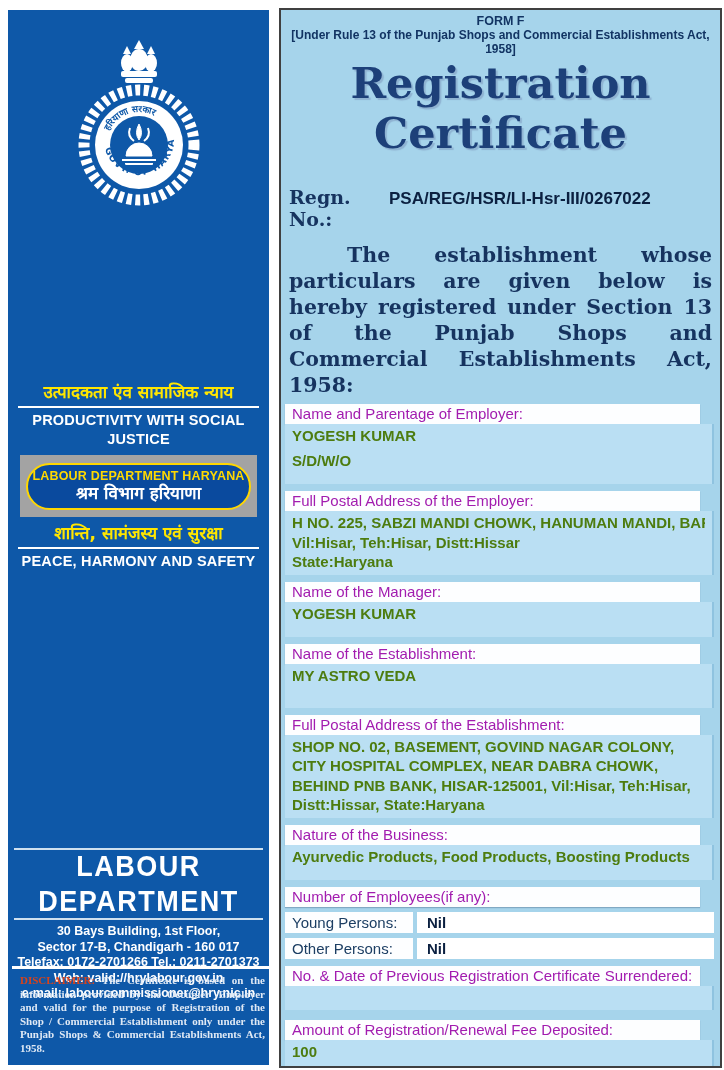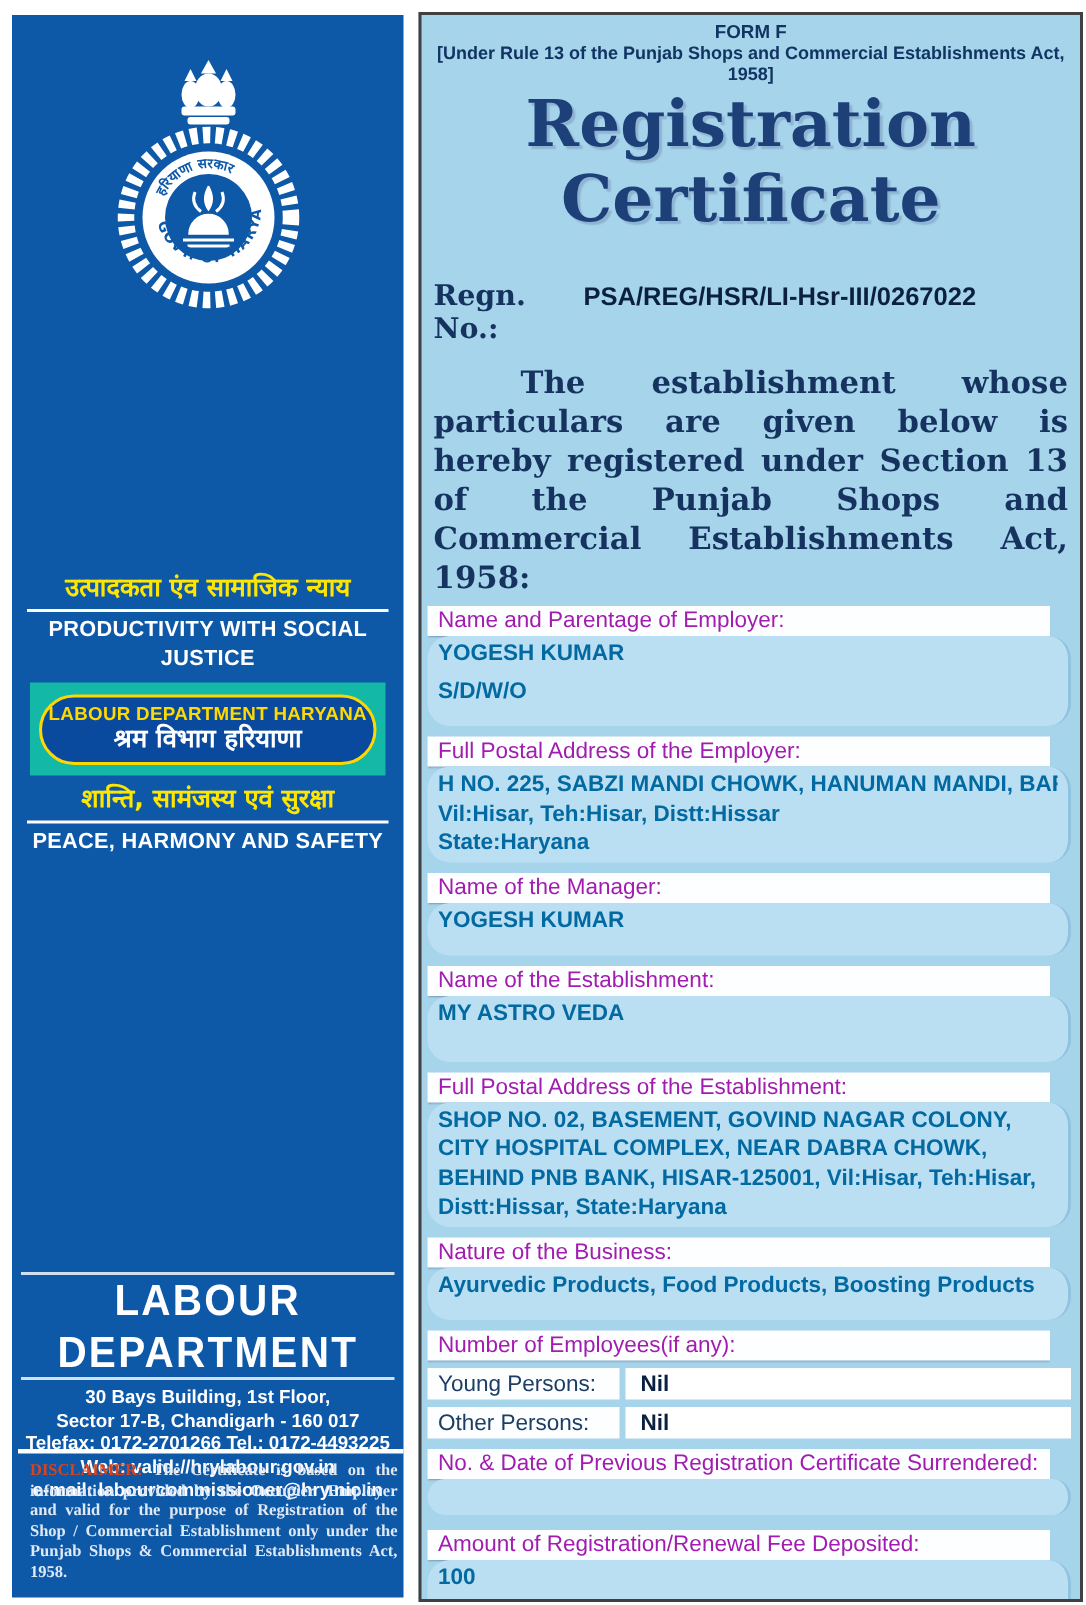--- a/index.html
+++ b/index.html
@@ -7,21 +7,21 @@
   .page { position:relative; width:724px; height:1070px; background:#ffffff; margin:0 auto; overflow:hidden; }
 
   
   .sidebar { position:absolute; left:8px; top:10px; width:261px; bottom:5px; background:#0e58a8; overflow:hidden; }
   .emblem-wrap { position:absolute; top:22px; left:0; width:100%; text-align:center; }
   .slogan-block { position:absolute; top:372px; left:0; width:100%; text-align:center; }
   .slogan-hi { color:#ffe600; font-weight:bold; font-size:17px; line-height:21px; font-family:"DejaVu Sans", sans-serif; }
   .slogan-en { color:#ffffff; font-weight:bold; font-size:14.5px; line-height:19px; letter-spacing:.2px; margin-top:2px; }
   .rule-w { border:0; border-top:2px solid #ffffff; margin:3px 10px; }
 
-  .banner { margin:6px 12px; background:#14b8a6; padding:7px 6px; display:flex; align-items:center; justify-content:center; gap:4px; }
+  .banner { margin:6px 12px; background:#a3a3a3; padding:7px 6px; display:flex; align-items:center; justify-content:center; gap:4px; }
   .banner-stripes { width:14px; height:48px; background:repeating-linear-gradient(115deg,#ffe600 0 4px,#e60f0f 4px 8px,#ffffff 8px 11px,#e60f0f 11px 15px); }
   .banner-oval { flex:1; background:#0a4a9e; border:2px solid #ffd700; border-radius:26px; padding:4px 4px 5px; }
   .banner-line1 { color:#ffd900; font-weight:bold; font-size:12.5px; letter-spacing:.2px; white-space:nowrap; }
   .banner-line2 { color:#ffffff; font-weight:bold; font-size:17px; line-height:20px; font-family:"DejaVu Sans", sans-serif; }
 
   .dept-footer { position:absolute; top:836px; left:0; width:100%; text-align:center; }
   .dept-title { color:#ffffff; font-weight:bold; font-size:27px; letter-spacing:1.5px; line-height:32px; transform:scaleY(1.08); }
   .rule-thin { border:0; border-top:2px solid #cfe0ef; margin:2px 6px; }
   .dept-address { margin-top:4px; color:#ffffff; font-weight:bold; font-size:12.5px; line-height:15.5px; }
   .disclaimer { position:absolute; bottom:4px; left:4px; width:100%; border-top:3px solid #ffffff; padding:5px 8px 6px; font-size:11px; line-height:13.5px; color:#dfe9f5; text-align:justify; font-weight:bold;font-family:Liberation Serif, serif; }
@@ -37,21 +37,21 @@
   .reg-rows { padding:8px 6px 0 8px;margin-top:20px; }
   .reg-row { display:flex; align-items:baseline; margin-bottom:6px; }
   .reg-row .lab { width:100px; font-size:19px; }
   .reg-row .val { font-weight:bold; font-size:17px; color:#0b2040; }
   .reg-row .val2 { font-weight:bold; font-size:16.5px; color:#0b2040; }
   .intro { padding:6px 8px 2px; font-size:20.5px; line-height:26px; text-align:justify; text-indent:58px; }
 
   .fields { padding:4px 6px 0 4px; }
   .fgroup { margin-bottom:7px; }
   .flabel { background:#fdfeff; color:#a21caf; font-size:15px; padding:1px 7px 2px; width:calc(100% - 14px); box-shadow:0 1px 1px rgba(60,90,120,.35); }
-  .fvalue { background:#badff3; border-right:2px solid #8fc3e0; color:#0369a1; font-weight:bold; font-size:15px; line-height:19.5px; padding:2px 7px 3px;border-radius:15px; }
+  .fvalue { background:#badff3; border-right:2px solid #8fc3e0; color:#4d7c0f; font-weight:bold; font-size:15px; line-height:19.5px; padding:2px 7px 3px; }
   .nowrapclip { white-space:nowrap; overflow:hidden; }
   .pad-b { padding-bottom:22px; }
   .pad-b-sm { padding-bottom:14px; }
   .emp-row { display:flex; margin-top:5px; }
   .emp-lab { background:#fdfeff; color:#1c3e63; font-size:15px; padding:2px 7px; width:128px; }
   .emp-val { flex:1; margin-left:4px; background:#ffffff; color:#0b2040; font-weight:bold; font-size:15px; padding:2px 10px; }
   .empty-val { height:24px; }
 </style>
 </head>
 <body>
@@ -119,21 +119,21 @@
       <div class="slogan-en">PEACE, HARMONY AND SAFETY</div>
     </div>
 
     <div class="dept-footer">
       <hr class="rule-thin">
       <div class="dept-title">LABOUR  DEPARTMENT</div>
       <hr class="rule-thin">
       <div class="dept-address">
         <div>30 Bays Building, 1st Floor,</div>
         <div>Sector 17-B, Chandigarh - 160 017</div>
-        <div>Telefax: 0172-2701266  Tel.: 0172-4493225</div>
+        <div>Telefax: 0172-2701266  Tel.: 0211-2701373</div>
         <div>Web: valid://hrylabour.gov.in</div>
         <div>e-mail: labourcommissioner@hry.nic.in</div>
       </div>
     </div>
 
     <div class="disclaimer"><span class="red">DISCLAIMER:</span><span> The Certificate is based on the information provided by the Occupier /Employer and valid for the purpose of Registration of the Shop / Commercial Establishment only under the Punjab Shops &amp; Commercial Establishments Act, 1958.</span></div>
   </div>
 
   <div class="panel">
 

